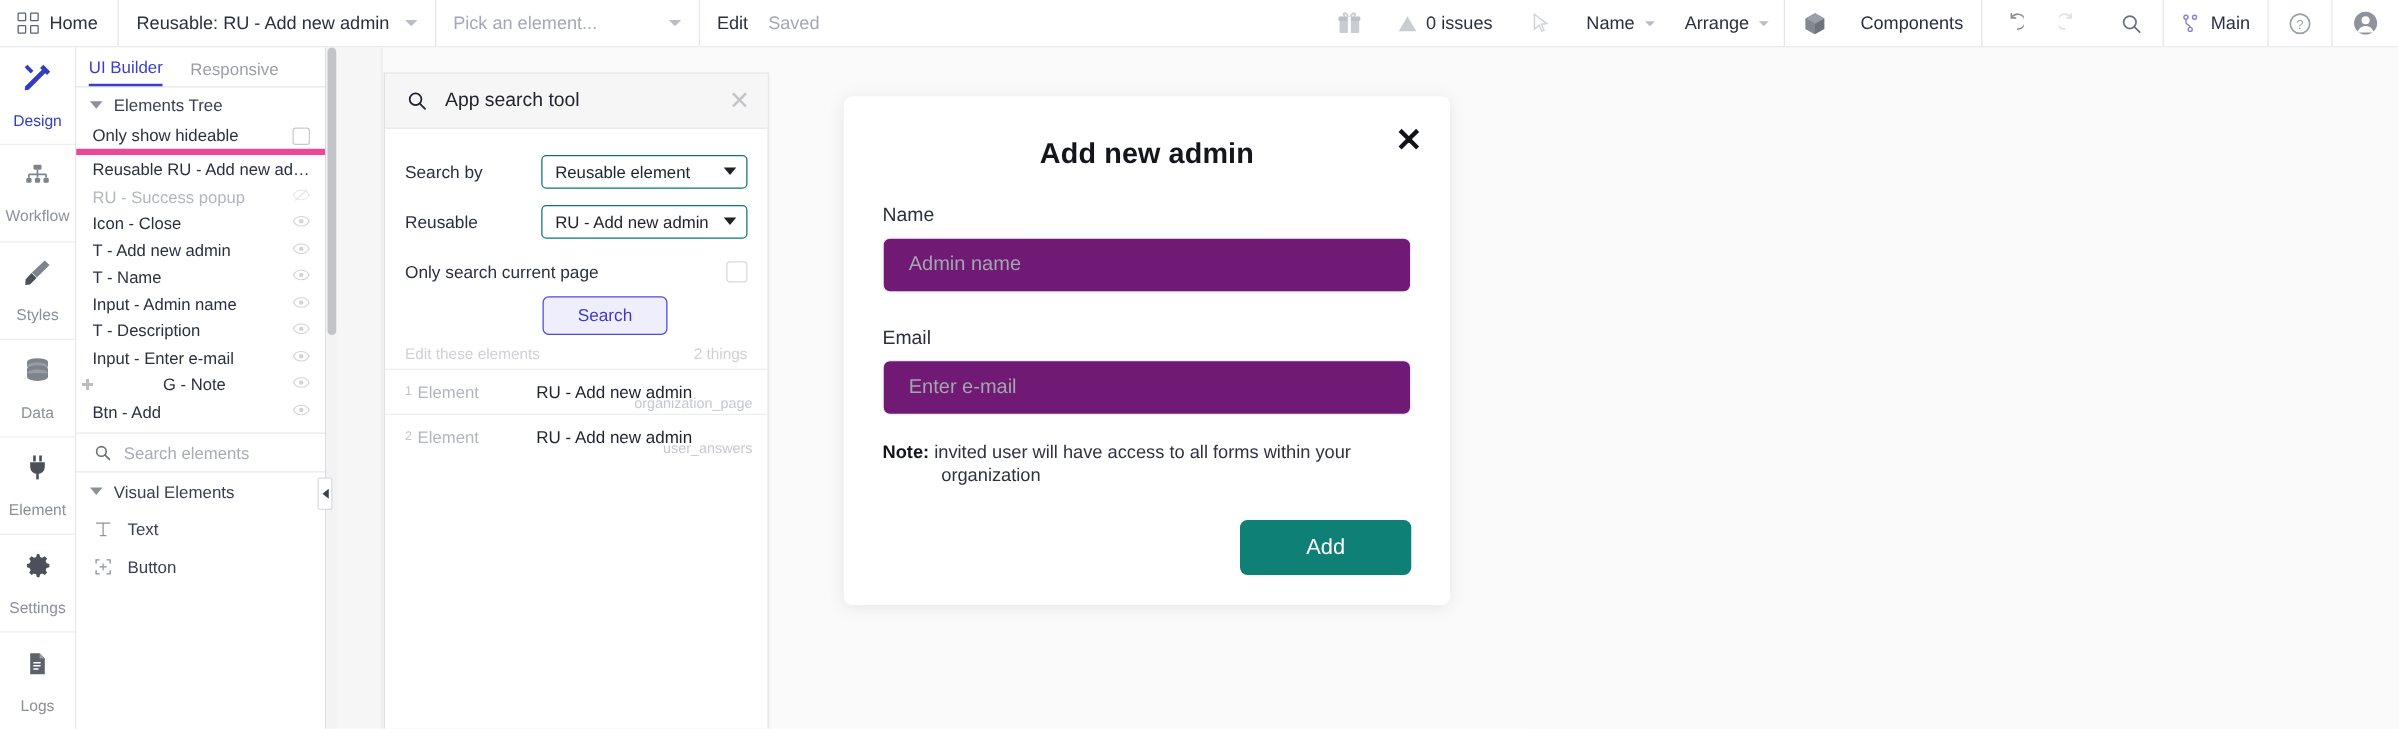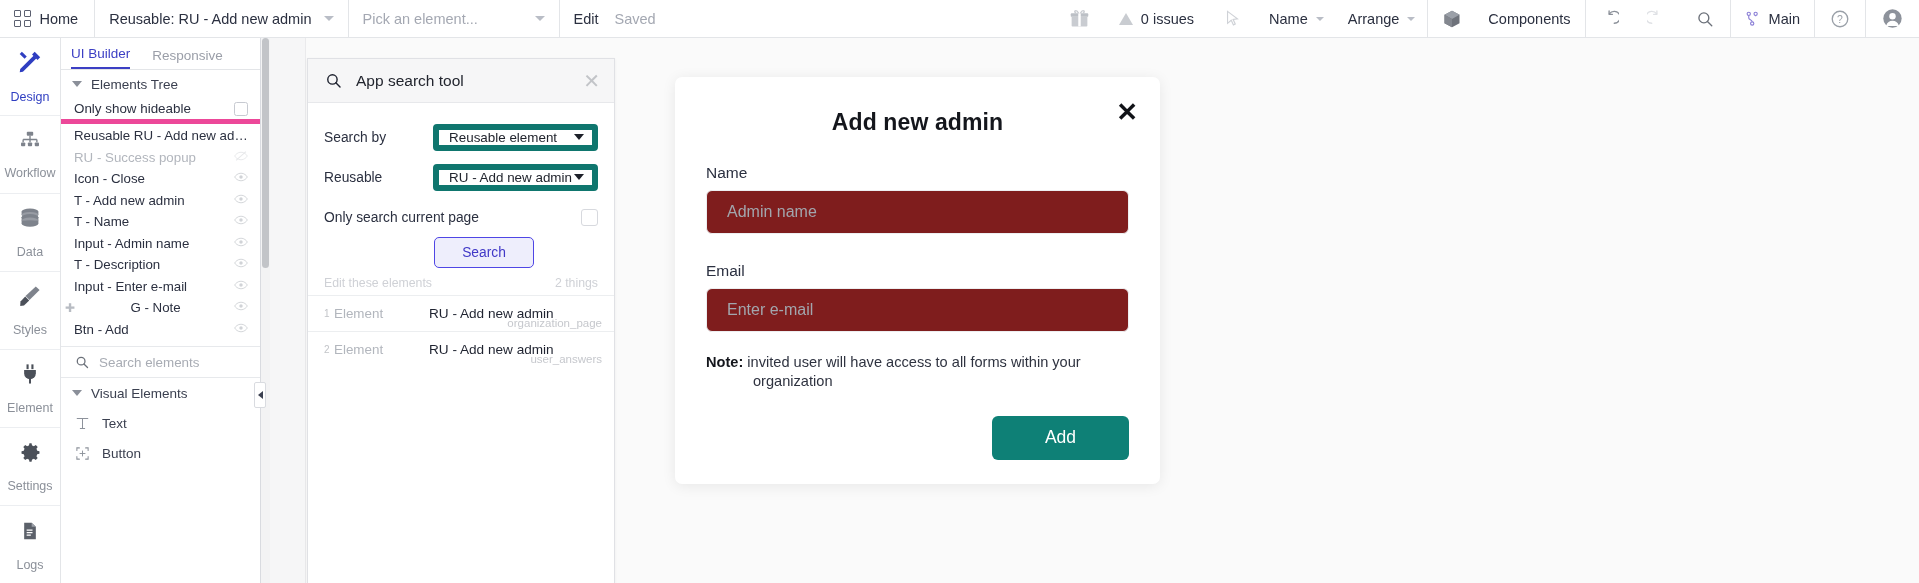--- a/index.html
+++ b/index.html
@@ -92,21 +92,21 @@
     background: #ffffff; border: 1px solid #e0e1e5; border-bottom: none;
     box-shadow: 0 1px 3px rgba(0,0,0,.06);
   }
   .st-head { height: 44px; background: #f6f6f7; border-bottom: 1px solid #e7e8eb;
              display: flex; align-items: center; gap: 14px; padding: 0 14px 0 17px; }
   .st-title { font-size: 15.5px; color: #22252e; }
   .st-close { margin-left: auto; color: #c2c4c8; font-size: 20px; line-height: 1; }
   .st-body { padding: 14px 16px 0 16px; }
   .st-row { display: flex; align-items: center; height: 40px; }
   .st-lab { font-size: 13.8px; color: #2b3040; width: 110px; }
-  .st-sel { width: 166px; height: 27px; border: 6px solid #0f766e; border-radius: 4px; background: #fff;
+  .st-sel { width: 166px; height: 27px; border: 1px solid #0f766e; border-radius: 4px; background: #fff;
             display: flex; align-items: center; padding: 0 8px 0 10px; font-size: 13.4px; color: #22252e; }
   .st-sel .ar { margin-left: auto; width: 0; height: 0; border-left: 5px solid transparent;
                 border-right: 5px solid transparent; border-top: 6px solid #1d2029; }
   .st-row.chk { height: 40px; }
   .st-chk { margin-left: auto; width: 17px; height: 17px; border: 1px solid #d7d9de; border-radius: 3px; background: #fff; }
   .st-btnrow { display: flex; }
   .st-btn { margin-left: 110px; width: 100px; height: 31px; border: 1px solid #4f46e5; border-radius: 5px;
             background: #eeeefc; color: #4038c7; font-size: 13.8px; display: flex; align-items: center; justify-content: center; }
   .st-sub { display: flex; align-items: flex-end; justify-content: space-between; padding: 8px 16px 5px 16px;
             font-size: 12.3px; color: #cfd1d6; }
@@ -118,21 +118,21 @@
 
   
   .modal {
     position: absolute; left: 414px; top: 39px; width: 485px; height: 407px;
     background: #ffffff; border-radius: 7px; box-shadow: 0 2px 14px rgba(0,0,0,.08);
   }
   .m-close { position: absolute; right: 22px; top: 22px; font-size: 26px; line-height: 1; color: #111318; font-weight: 700; }
   .m-title { text-align: center; font-size: 23px; font-weight: 700; color: #14161c; padding-top: 32px; letter-spacing: .1px; }
   .m-field { padding: 0 31px; }
   .m-lab { font-size: 15.5px; color: #2b3040; margin-top: 28px; margin-bottom: 8px; }
-  .m-input { height: 44px; border: 1px solid #edeef0; border-radius: 6px; background: #7f1d1d;
+  .m-input { height: 44px; border: 1px solid #edeef0; border-radius: 6px; background: #701a75;
              display: flex; align-items: center; padding-left: 20px; font-size: 16px; color: #a2a6ad; }
   .m-note { padding: 21px 31px 0 31px; font-size: 14.6px; color: #2f3340; line-height: 1.32; }
   .m-note b { font-weight: 700; color: #14161c; }
   .m-note .ind { display: block; padding-left: 47px; }
   .m-btnwrap { display: flex; justify-content: flex-end; padding: 24px 31px 0 31px; }
   .m-btn { width: 137px; height: 44px; background: #0e8076; color: #fff; border-radius: 6px;
            font-size: 17.5px; display: flex; align-items: center; justify-content: center; }
 </style>
 </head>
 <body>
@@ -262,37 +262,37 @@
         <rect x="8.5" y="3" width="7" height="4.4" rx="1" fill="#7e838c"></rect>
         <path d="M12 7.4v4M4.5 11.4h15M4.5 11.4v3M12 11.4v3M19.5 11.4v3" stroke="#7e838c" stroke-width="1.5" fill="none"></path>
         <rect x="2.2" y="14.6" width="4.6" height="4.2" rx="1" fill="#7e838c"></rect>
         <rect x="9.7" y="14.6" width="4.6" height="4.2" rx="1" fill="#7e838c"></rect>
         <rect x="17.2" y="14.6" width="4.6" height="4.2" rx="1" fill="#7e838c"></rect>
       </svg>
       <span class="rl">Workflow</span>
     </div>
     <div class="rail-item">
       <svg width="24" height="24" viewBox="0 0 24 24">
+        <path d="M17.8 2.4 21.6 6 11.5 16 7.5 12z" fill="#7e838c"></path>
+        <path d="M7.2 12.4 11.2 16.4 6 21.6 2.2 21.9 2.5 17.6z" fill="#4b5059"></path>
+      </svg>
+      <span class="rl">Styles</span>
+    </div>
+    <div class="rail-item">
+      <svg width="24" height="24" viewBox="0 0 24 24">
         <ellipse cx="12" cy="5.6" rx="8.4" ry="3.1" fill="#7e838c"></ellipse>
         <rect x="3.6" y="5.6" width="16.8" height="3.4" fill="#7e838c"></rect>
         <ellipse cx="12" cy="9" rx="8.4" ry="3.1" fill="#989ca4"></ellipse>
         <rect x="3.6" y="11.2" width="16.8" height="3.4" fill="#7e838c"></rect>
         <ellipse cx="12" cy="11.2" rx="8.4" ry="3.1" fill="#7e838c"></ellipse>
         <ellipse cx="12" cy="14.6" rx="8.4" ry="3.1" fill="#989ca4"></ellipse>
         <rect x="3.6" y="14.6" width="16.8" height="3" fill="#7e838c"></rect>
         <ellipse cx="12" cy="17.6" rx="8.4" ry="3.1" fill="#7e838c"></ellipse>
       </svg>
       <span class="rl">Data</span>
-    </div>
-    <div class="rail-item">
-      <svg width="24" height="24" viewBox="0 0 24 24">
-        <path d="M17.8 2.4 21.6 6 11.5 16 7.5 12z" fill="#7e838c"></path>
-        <path d="M7.2 12.4 11.2 16.4 6 21.6 2.2 21.9 2.5 17.6z" fill="#4b5059"></path>
-      </svg>
-      <span class="rl">Styles</span>
     </div>
     <div class="rail-item">
       <svg width="22" height="24" viewBox="0 0 24 24">
         <path d="M5.6 7.5h12.8v3.8a6.4 6.4 0 0 1-12.8 0V7.5z" fill="#4b5059"></path>
         <rect x="8.2" y="1.5" width="2.3" height="5.2" fill="#4b5059"></rect>
         <rect x="13.5" y="1.5" width="2.3" height="5.2" fill="#4b5059"></rect>
         <rect x="10.9" y="17" width="2.2" height="5.4" fill="#4b5059"></rect>
       </svg>
       <span class="rl">Element</span>
     </div>

